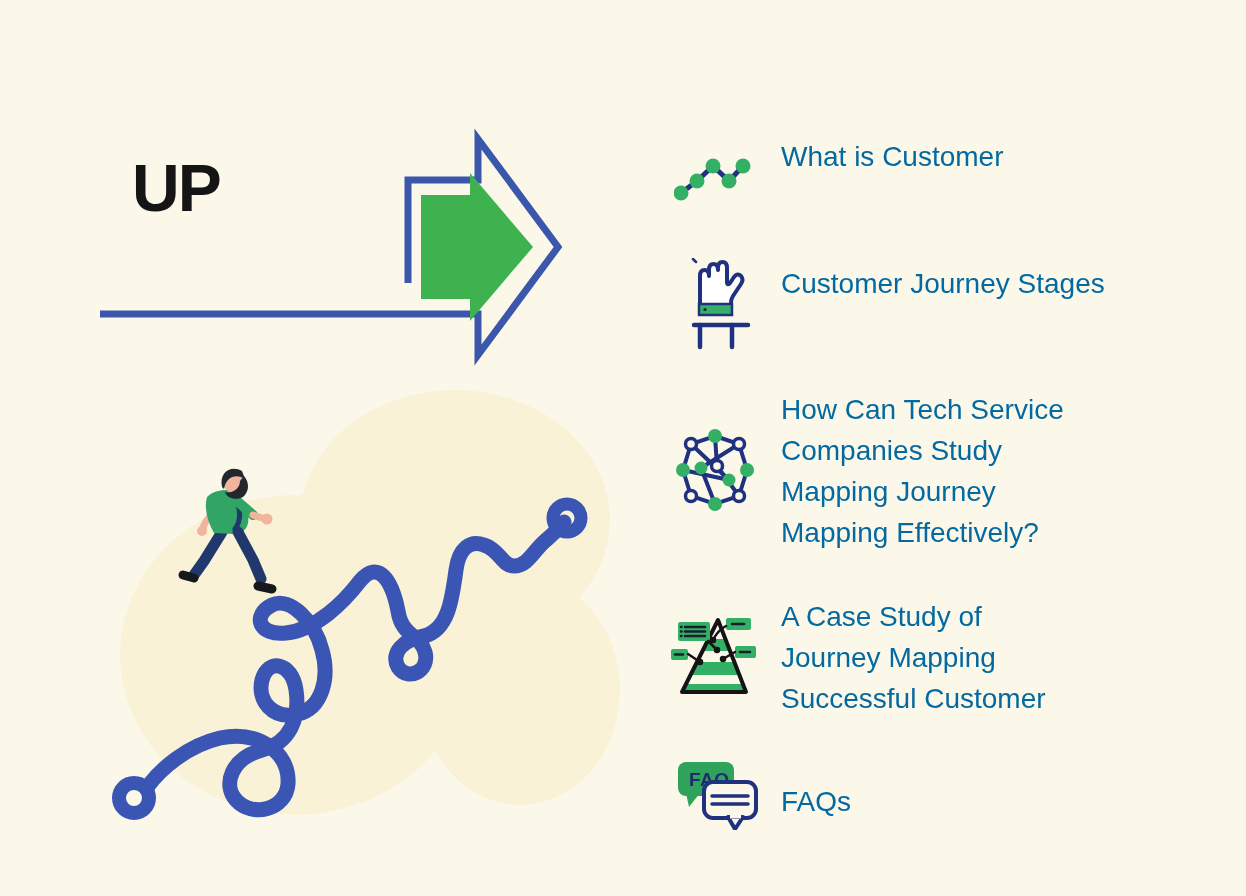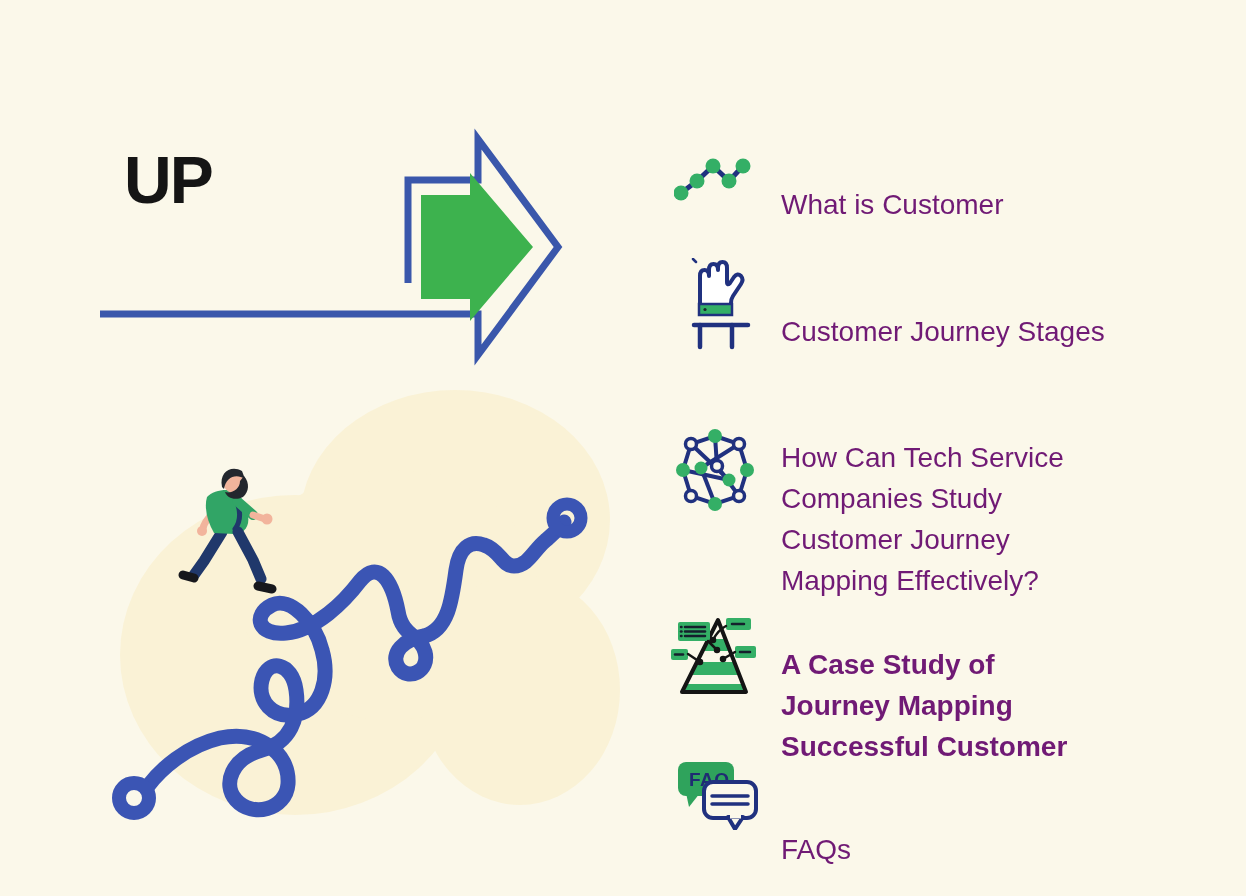--- a/index.html
+++ b/index.html
@@ -3,28 +3,28 @@
 <meta charset="utf-8">
 <style>
   html,body { margin:0; padding:0; background:#FBF8EA; }
   .canvas {
     position:relative; width:1246px; height:896px; overflow:hidden;
     background:#FBF8EA;
     font-family:"Liberation Sans","DejaVu Sans",sans-serif;
   }
   .scene { position:absolute; left:0; top:0; }
   .heading {
-    position:absolute; left:116px; top:128px; margin:8px;
+    position:absolute; left:116px; top:128px; margin:16px;
     font-size:66px; line-height:88px; letter-spacing:-2px;
     font-weight:700; color:#151515;
   }
   .heading span { display:block; }
   .toc-text {
     position:absolute; left:781px;
-    color:#701a75; font-size:28px; line-height:41px; font-weight:400;margin-top:48px;
+    color:#0369a1; font-size:28px; line-height:41px; font-weight:400;
   }
   .toc-text div { white-space:nowrap; }
   .icon { position:absolute; }
   .faq-badge-text {
     font-family:"Liberation Sans","DejaVu Sans",sans-serif;
     font-size:19px; font-weight:700; fill:#1F2C72; letter-spacing:0.5px;
   }
 </style>
 </head>
 <body>
@@ -151,21 +151,21 @@
       <circle cx="64" cy="16" r="5.5"></circle>
         <circle cx="16" cy="16" r="5.5"></circle>
       <circle cx="64" cy="68" r="5.5"></circle>
         <circle cx="16" cy="68" r="5.5"></circle>
       <circle cx="42" cy="38" r="5.5"></circle>
     </g>
   </svg>
   <div class="toc-text" style="top:389px;">
     <div>How Can Tech Service</div>
     <div>Companies Study</div>
-    <div>Customer Journey</div>
+    <div>Mapping Journey</div>
     <div>Mapping Effectively?</div>
   </div>
 
   <svg class="icon" style="left:670px; top:612px;" width="86" height="84" viewBox="0 0 86 84">
     <defs>
         <clipPath id="triClip">
           <path d="M 48,8 L 76,80 L 12,80 Z"></path>
         </clipPath>
       </defs>
     <g clip-path="url(#triClip)" fill="#34AF66">
@@ -195,21 +195,21 @@
       <path d="M 56,14 C 50,17 46,22 43,28" fill="none"></path>
         <circle cx="43" cy="28" r="2"></circle>
       <path d="M 38,29 L 47,38" fill="none"></path>
         <circle cx="47" cy="38" r="2"></circle>
       <path d="M 18,42 L 30,50" fill="none"></path>
         <circle cx="30" cy="50" r="2"></circle>
       <path d="M 65,40 L 53,47" fill="none"></path>
         <circle cx="53" cy="47" r="2"></circle>
     </g>
   </svg>
-  <div class="toc-text" style="top:596px;font-weight:bold;">
+  <div class="toc-text" style="top:596px;">
     <div>A Case Study of</div>
     <div>Journey Mapping</div>
     <div>Successful Customer</div>
   </div>
 
   <svg class="icon" style="left:676px; top:760px;" width="86" height="70" viewBox="0 0 86 70">
     <g>
       <rect x="2" y="2" width="56" height="34" rx="8" fill="#2FA35C"></rect>
       <polygon points="10,33 24,33 13,47" fill="#2FA35C"></polygon>
       <text class="faq-badge-text" x="13" y="26">FAQ</text>

